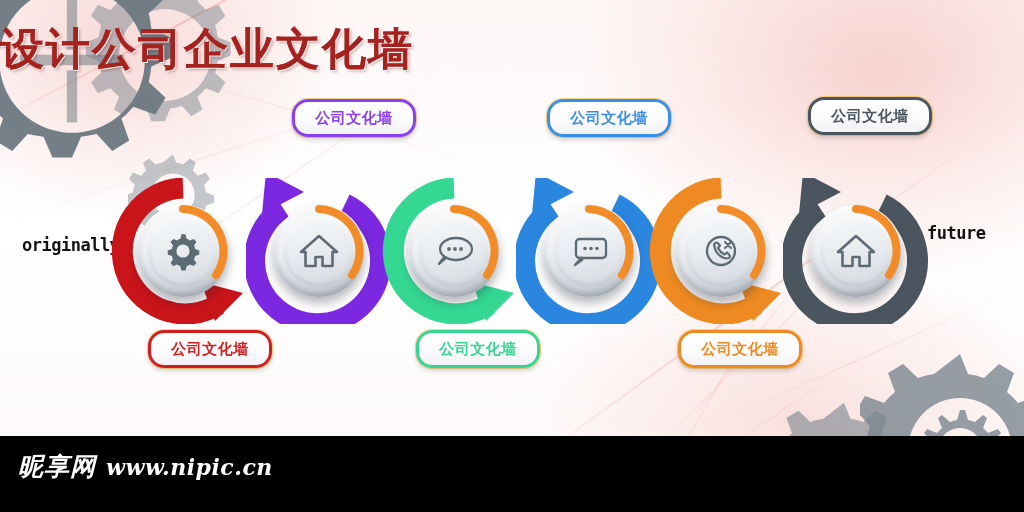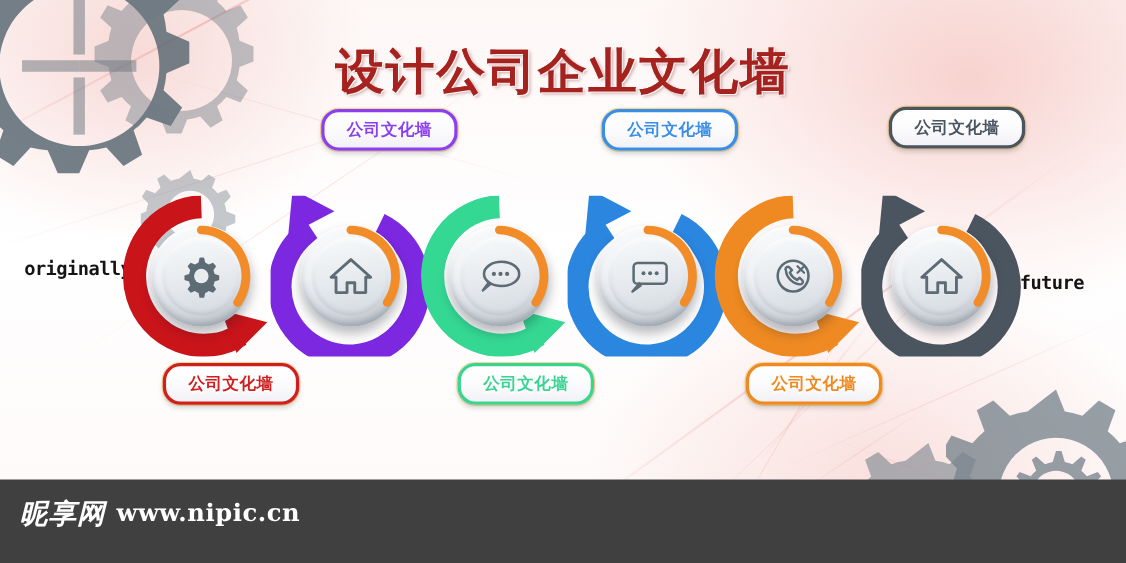--- a/index.html
+++ b/index.html
@@ -40,31 +40,29 @@
     pointer-events: none;
   }
   .gear svg { display: block; }
 
   
   .title {
     position: absolute;
     left: 0;
     right: 0;
     top: 20px;
-    text-align: center;
     font-family: "DejaVu Serif", "Liberation Serif", serif;
     font-size: 44px;
     font-weight: 700;
     letter-spacing: 2px;
     color: #a6221f;
     text-shadow: 1px 1px 0 rgba(255,255,255,.85), 2px 2px 3px rgba(120,20,20,.35);
     background: linear-gradient(180deg,#c03a33 0%, #9c1d1a 55%, #7e1512 100%);
     -webkit-background-clip: text;
     background-clip: text;
-    margin-top: 16px;
   }
 
   
   .pill {
     position: absolute;
     width: 118px;
     height: 32px;
     border-radius: 16px;
     display: flex;
     align-items: center;
@@ -138,40 +136,41 @@
     letter-spacing: -0.5px;
   }
 
   
   .footer {
     position: absolute;
     left: 0;
     bottom: 0;
     width: 1024px;
     height: 76px;
-    background: #404040;
+    background: #000000;
   }
   .wm {
     position: absolute;
     left: 18px;
     top: 14px;
     display: flex;
     align-items: center;
     gap: 10px;
   }
   .wm-logo {
     font-family: "DejaVu Sans", sans-serif;
     font-size: 25px;
     font-weight: 700;
     color: #ffffff;
     font-style: italic;
     letter-spacing: 1px;
   }
   .wm-url {
     font-family: "DejaVu Serif", "Liberation Serif", serif;
+    font-style: italic;
     font-size: 22px;
     font-weight: 700;
     color: #ffffff;
     letter-spacing: .5px;
   }
   .idtext {
     position: absolute;
     right: 6px;
     bottom: 54px;
     font-family: "Liberation Sans", sans-serif;
@@ -263,21 +262,21 @@
 
   <div>
     <div class="ray" style="left:690px; top:420px; width:180px; transform:rotate(-52deg); opacity:.5;"></div>
     <div class="ray thin" style="left:720px; top:452px; width:150px; transform:rotate(-34deg); opacity:.5;"></div>
     <div class="ray thin" style="left:760px; top:400px; width:120px; transform:rotate(20deg); opacity:.45;"></div>
   </div>
 
   <div class="title">设计公司企业文化墙</div>
 
   <div class="sideword" style="left:22px; top:235px;">originally</div>
-  <div class="sideword" style="left:927px; top:248px;">future</div>
+  <div class="sideword" style="left:927px; top:223px;">future</div>
 
   <div class="pill" style="left:268px; top:99px; border-color:#8a3ff0; box-shadow:0 3px 5px rgba(0,0,0,.16), inset 0 1px 0 rgba(255,255,255,.9), 0 0 0 1px rgba(240,190,60,.55);">
     <span style="color:#8a3ff0;">公司文化墙</span>
   </div>
   <div class="pill" style="left:523px; top:99px; border-color:#3a8ee6; box-shadow:0 3px 5px rgba(0,0,0,.16), inset 0 1px 0 rgba(255,255,255,.9), 0 0 0 1px rgba(240,190,60,.55);">
     <span style="color:#3a8ee6;">公司文化墙</span>
   </div>
   <div class="pill" style="left:784px; top:97px; border-color:#4a5560; box-shadow:0 3px 5px rgba(0,0,0,.16), inset 0 1px 0 rgba(255,255,255,.9), 0 0 0 1px rgba(240,190,60,.55);">
     <span style="color:#4a5560;">公司文化墙</span>
   </div>

